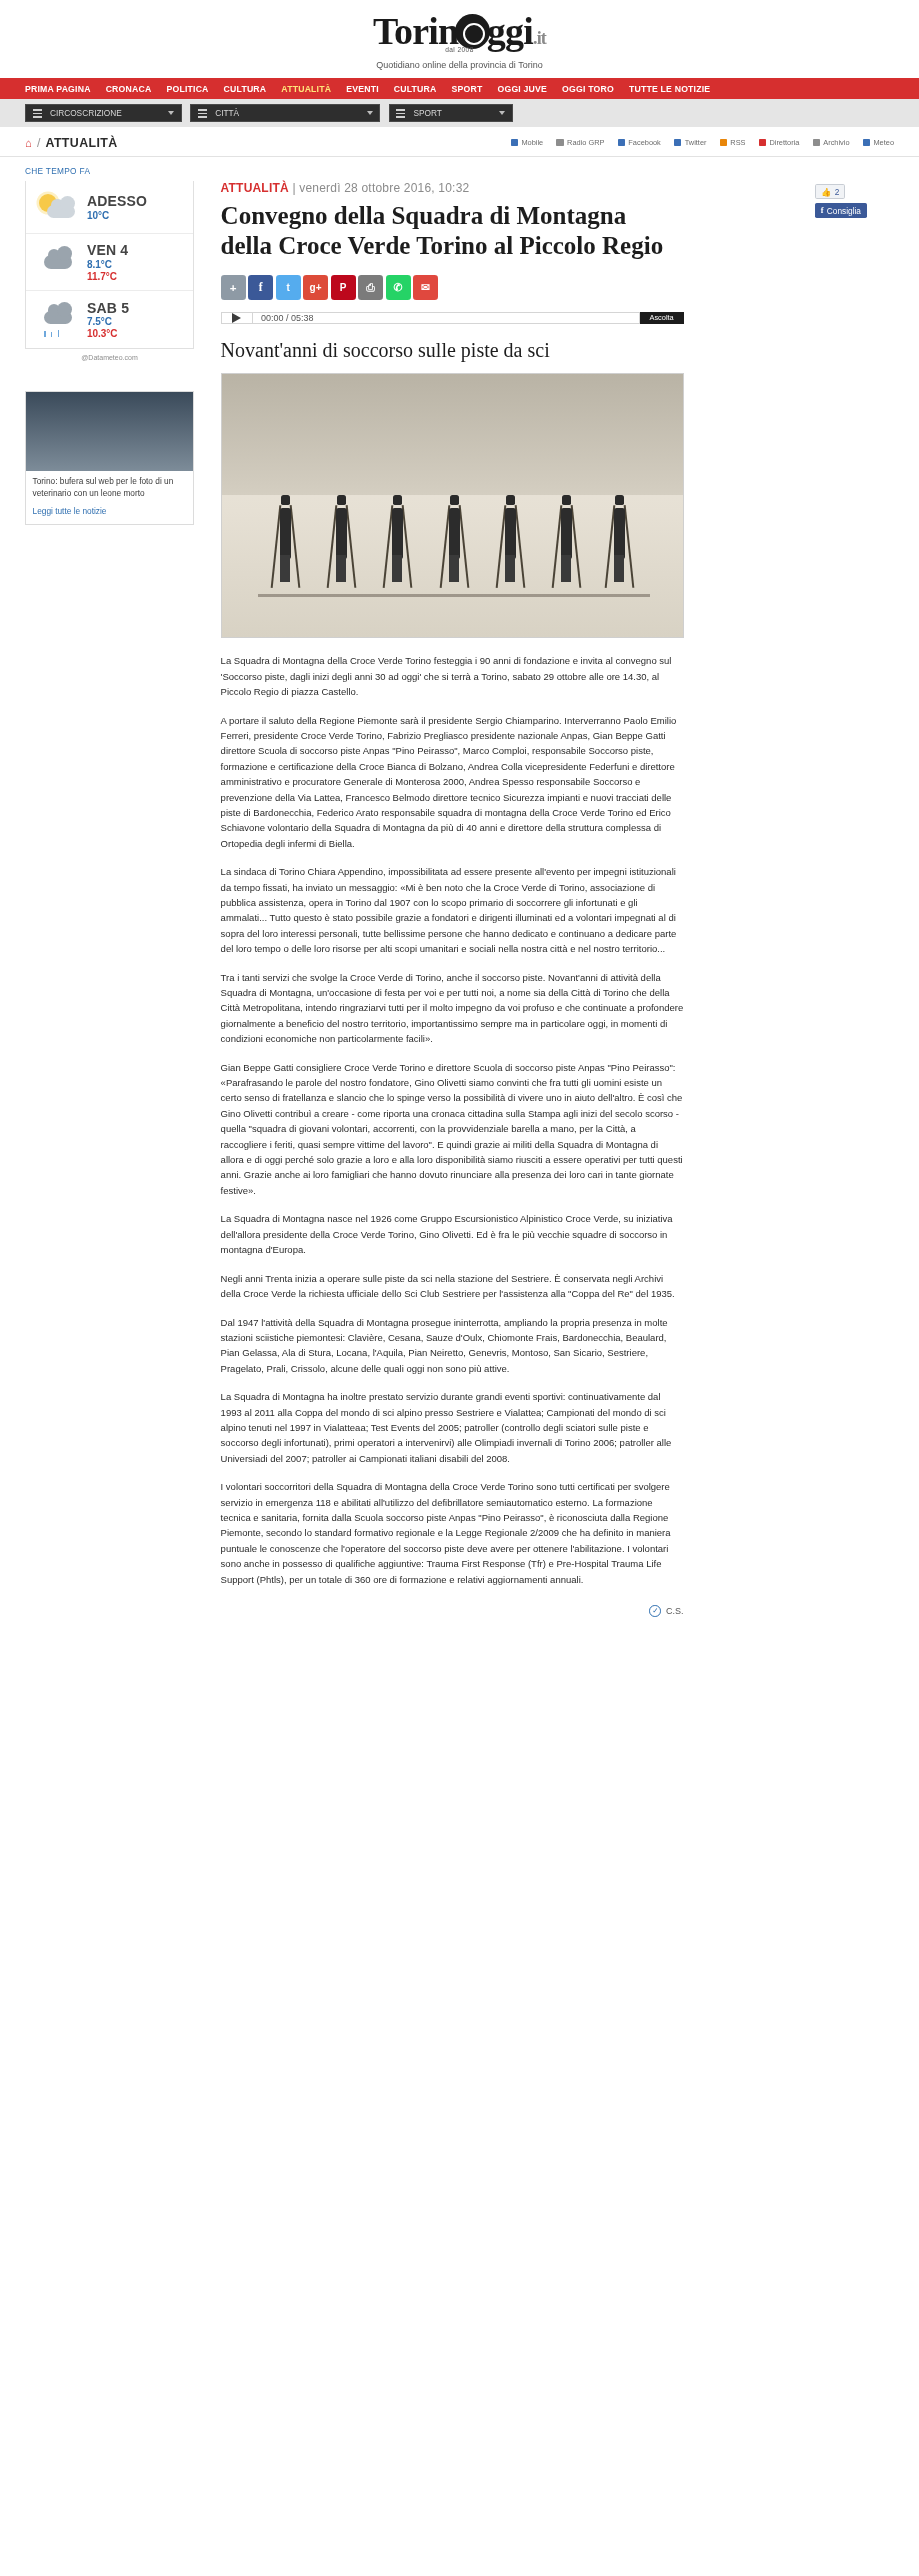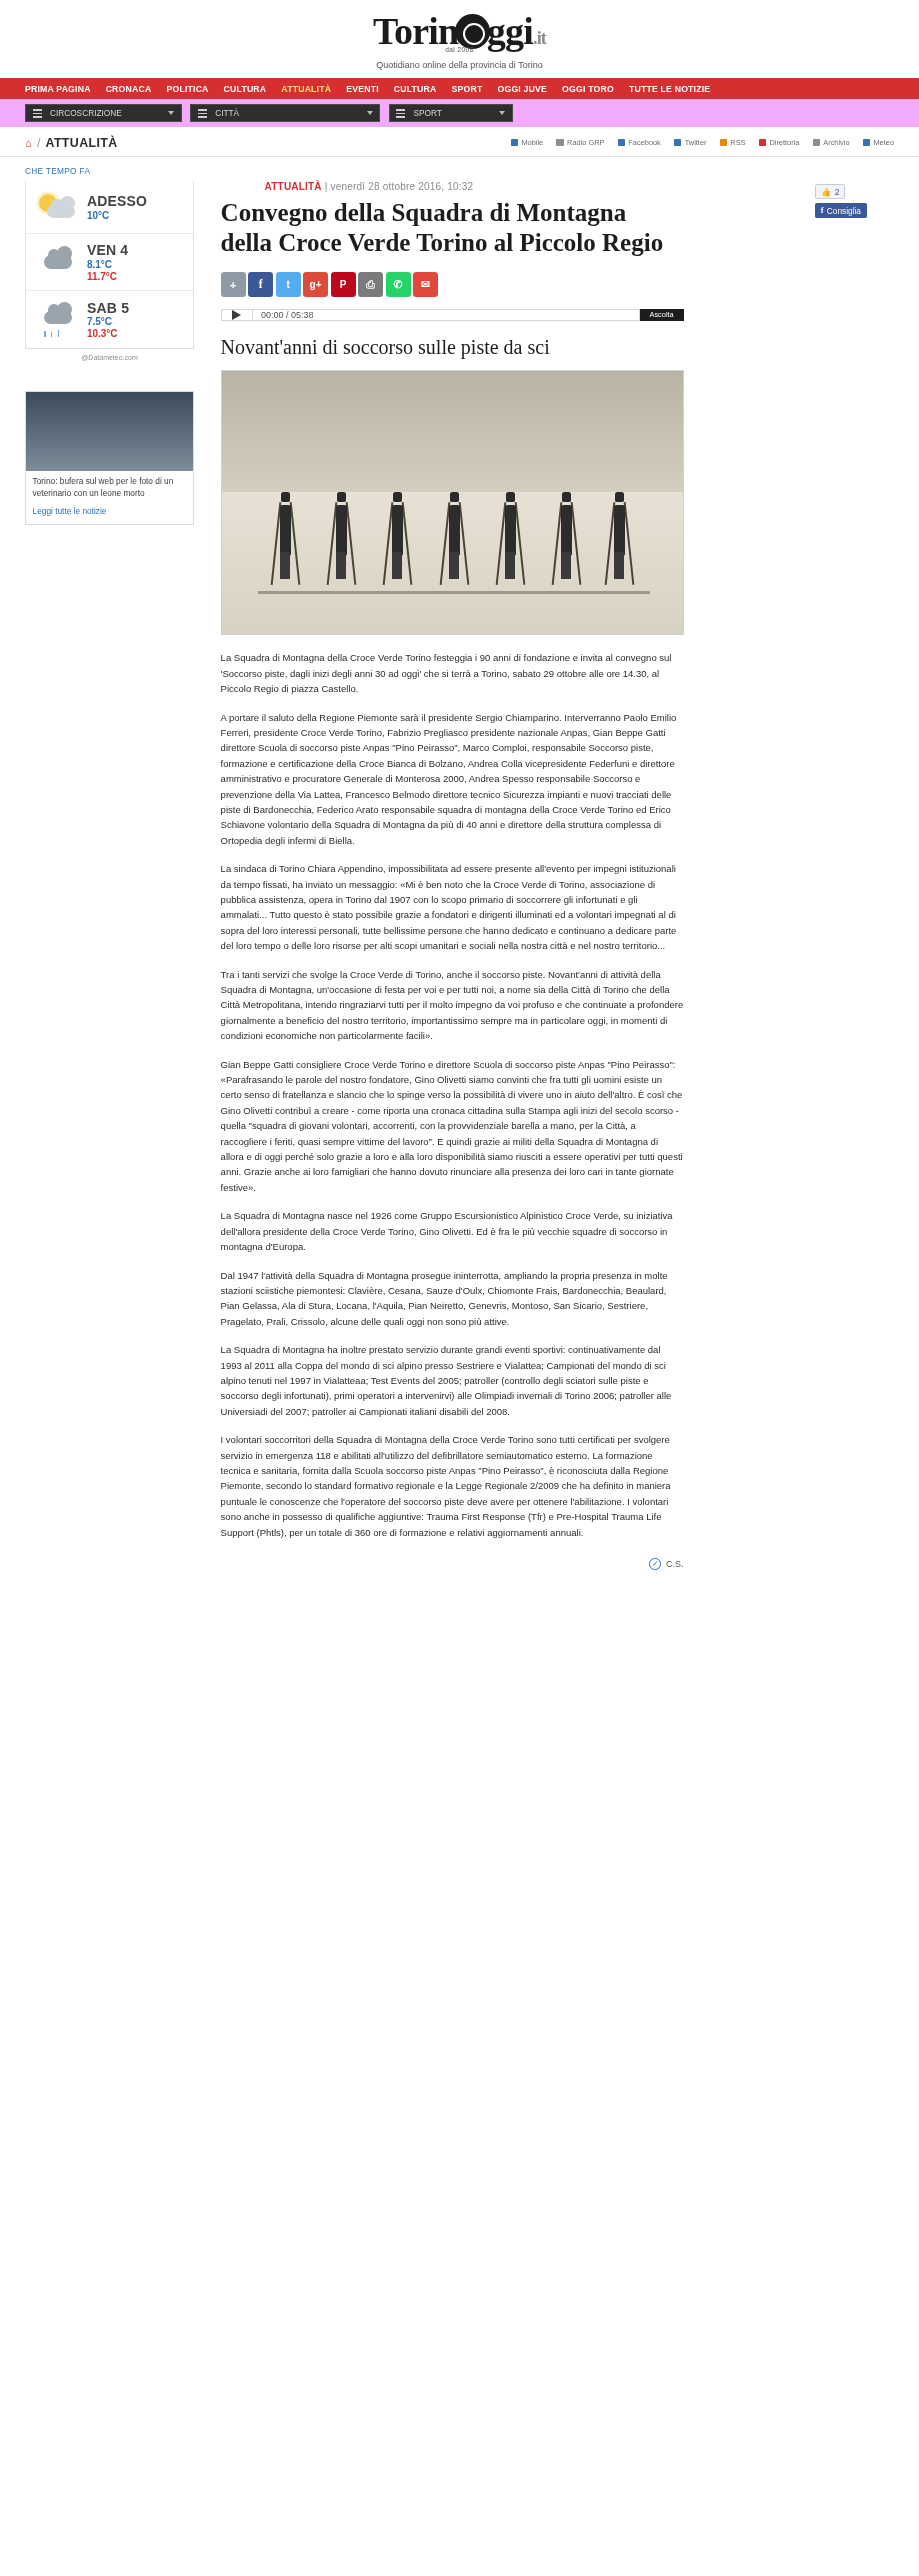--- a/index.html
+++ b/index.html
@@ -43,21 +43,21 @@
     padding: 0 25px; gap: 15px;
   }
   .topnav a {
     color: #fff; font-size: 8.7px; font-weight: bold; text-decoration: none;
     letter-spacing: 0.2px; white-space: nowrap;
   }
   .topnav a.active { color: #ffe47a; }
 
   
   .selbar {
-    background: #f0abfc; height: 28px; display: flex; align-items: center;
+    background: #e5e5e5; height: 28px; display: flex; align-items: center;
     padding: 0 25px; gap: 8.3px;
   }
   .sel {
     background: #2e2e2e; border: 0.8px solid #4a4a4a; height: 18px;
     display: flex; align-items: center; gap: 8.3px;
     padding: 0 6.6px; min-width: 124px; position: relative;
   }
   .sel .burger { display: inline-flex; flex-direction: column; gap: 1.7px; }
   .sel .burger i { display: block; width: 9px; height: 1.7px; background: #cfcfcf; }
   .sel .sel-label { color: #d8d8d8; font-size: 8.3px; flex: 1; }
@@ -109,21 +109,21 @@
   .wt2 { font-size: 10px; font-weight: bold; color: #d62f2f; }
   .wcredit { text-align: center; font-size: 7px; color: #8e8e8e; padding: 5px 0 0; }
 
   .sidecard { margin-top: 30px; border: 0.8px solid #dcdcdc; }
   .sidecard .thumb { width: 100%; height: 79px; background: linear-gradient(#3a4a5a,#7d8c99); }
   .sidecard .cap { font-size: 8.3px; color: #3a3a3a; padding: 5.8px 6.6px 7.4px; line-height: 1.35; }
   .sidecard .more { font-size: 8.3px; color: #2f6fb0; padding: 0 6.6px 8.3px; display: block; }
 
   
   .article { flex: 1; min-width: 0; padding-left: 11.6px; }
-  .kicker { font-size: 10px; color: #8b8b8b; letter-spacing: 0.2px; padding-bottom: 5px; margin-left: 44px; }
+  .kicker { font-size: 12px; color: #8b8b8b; letter-spacing: 0.2px; padding-bottom: 5px; }
   .kicker b { color: #d62f2f; }
   .headline {
     font-family: "Liberation Serif", serif; font-size: 25px; line-height: 1.18;
     color: #1d1d1d; font-weight: bold; margin: 1.7px 0 11.6px; max-width: 463px;
   }
   .headrow { display: flex; align-items: flex-start; gap: 15px; }
   .fbbox { width: 79px; flex: 0 0 79px; padding-top: 3.3px; }
   .fblike {
     display: flex; align-items: center; gap: 3.3px; border: 0.8px solid #c8cdd4; background: #f1f3f6;
     font-size: 8.3px; color: #3b5998; padding: 1.7px 5px; border-radius: 1.7px; width: fit-content;
@@ -434,20 +434,21 @@
             <div class="legs"></div>
           </div>
       </div>
 
       <p>La Squadra di Montagna della Croce Verde Torino festeggia i 90 anni di fondazione e invita al convegno sul 'Soccorso piste, dagli inizi degli anni 30 ad oggi' che si terrà a Torino, sabato 29 ottobre alle ore 14.30, al Piccolo Regio di piazza Castello.</p>
       <p>A portare il saluto della Regione Piemonte sarà il presidente Sergio Chiamparino. Interverranno Paolo Emilio Ferreri, presidente Croce Verde Torino, Fabrizio Pregliasco presidente nazionale Anpas, Gian Beppe Gatti direttore Scuola di soccorso piste Anpas "Pino Peirasso", Marco Comploi, responsabile Soccorso piste, formazione e certificazione della Croce Bianca di Bolzano, Andrea Colla vicepresidente Federfuni e direttore amministrativo e procuratore Generale di Monterosa 2000, Andrea Spesso responsabile Soccorso e prevenzione della Via Lattea, Francesco Belmodo direttore tecnico Sicurezza impianti e nuovi tracciati delle piste di Bardonecchia, Federico Arato responsabile squadra di montagna della Croce Verde Torino ed Erico Schiavone volontario della Squadra di Montagna da più di 40 anni e direttore della struttura complessa di Ortopedia degli infermi di Biella.</p>
       <p>La sindaca di Torino Chiara Appendino, impossibilitata ad essere presente all'evento per impegni istituzionali da tempo fissati, ha inviato un messaggio: «Mi è ben noto che la Croce Verde di Torino, associazione di pubblica assistenza, opera in Torino dal 1907 con lo scopo primario di soccorrere gli infortunati e gli ammalati... Tutto questo è stato possibile grazie a fondatori e dirigenti illuminati ed a volontari impegnati al di sopra del loro interessi personali, tutte bellissime persone che hanno dedicato e continuano a dedicare parte del loro tempo o delle loro risorse per alti scopi umanitari e sociali nella nostra città e nel nostro territorio...</p>
       <p>Tra i tanti servizi che svolge la Croce Verde di Torino, anche il soccorso piste. Novant'anni di attività della Squadra di Montagna, un'occasione di festa per voi e per tutti noi, a nome sia della Città di Torino che della Città Metropolitana, intendo ringraziarvi tutti per il molto impegno da voi profuso e che continuate a profondere giornalmente a beneficio del nostro territorio, importantissimo sempre ma in particolare oggi, in momenti di condizioni economiche non particolarmente facili».</p>
       <p>Gian Beppe Gatti consigliere Croce Verde Torino e direttore Scuola di soccorso piste Anpas "Pino Peirasso": «Parafrasando le parole del nostro fondatore, Gino Olivetti siamo convinti che fra tutti gli uomini esiste un certo senso di fratellanza e slancio che lo spinge verso la possibilità di vivere uno in aiuto dell'altro. È così che Gino Olivetti contribuì a creare - come riporta una cronaca cittadina sulla Stampa agli inizi del secolo scorso - quella "squadra di giovani volontari, accorrenti, con la provvidenziale barella a mano, per la Città, a raccogliere i feriti, quasi sempre vittime del lavoro". E quindi grazie ai militi della Squadra di Montagna di allora e di oggi perché solo grazie a loro e alla loro disponibilità siamo riusciti a essere operativi per tutti questi anni. Grazie anche ai loro famigliari che hanno dovuto rinunciare alla presenza dei loro cari in tante giornate festive».</p>
       <p>La Squadra di Montagna nasce nel 1926 come Gruppo Escursionistico Alpinistico Croce Verde, su iniziativa dell'allora presidente della Croce Verde Torino, Gino Olivetti. Ed è fra le più vecchie squadre di soccorso in montagna d'Europa.</p>
+      <p>Negli anni Trenta inizia a operare sulle piste da sci nella stazione del Sestriere. È conservata negli Archivi della Croce Verde la richiesta ufficiale dello Sci Club Sestriere per l'assistenza alla "Coppa del Re" del 1935.</p>
       <p>Dal 1947 l'attività della Squadra di Montagna prosegue ininterrotta, ampliando la propria presenza in molte stazioni sciistiche piemontesi: Clavière, Cesana, Sauze d'Oulx, Chiomonte Frais, Bardonecchia, Beaulard, Pian Gelassa, Ala di Stura, Locana, l'Aquila, Pian Neiretto, Genevris, Montoso, San Sicario, Sestriere, Pragelato, Prali, Crissolo, alcune delle quali oggi non sono più attive.</p>
       <p>La Squadra di Montagna ha inoltre prestato servizio durante grandi eventi sportivi: continuativamente dal 1993 al 2011 alla Coppa del mondo di sci alpino presso Sestriere e Vialattea; Campionati del mondo di sci alpino tenuti nel 1997 in Vialatteaa; Test Events del 2005; patroller (controllo degli sciatori sulle piste e soccorso degli infortunati), primi operatori a intervenirvi) alle Olimpiadi invernali di Torino 2006; patroller alle Universiadi del 2007; patroller ai Campionati italiani disabili del 2008.</p>
       <p>I volontari soccorritori della Squadra di Montagna della Croce Verde Torino sono tutti certificati per svolgere servizio in emergenza 118 e abilitati all'utilizzo del defibrillatore semiautomatico esterno. La formazione tecnica e sanitaria, fornita dalla Scuola soccorso piste Anpas "Pino Peirasso", è riconosciuta dalla Regione Piemonte, secondo lo standard formativo regionale e la Legge Regionale 2/2009 che ha definito in maniera puntuale le conoscenze che l'operatore del soccorso piste deve avere per ottenere l'abilitazione. I volontari sono anche in possesso di qualifiche aggiuntive: Trauma First Response (Tfr) e Pre-Hospital Trauma Life Support (Phtls), per un totale di 360 ore di formazione e relativi aggiornamenti annuali.</p>
 
       <div class="sig">
         <span class="circle">✓</span>
         <span>C.S.</span>
       </div>
     </div>
   </div>

